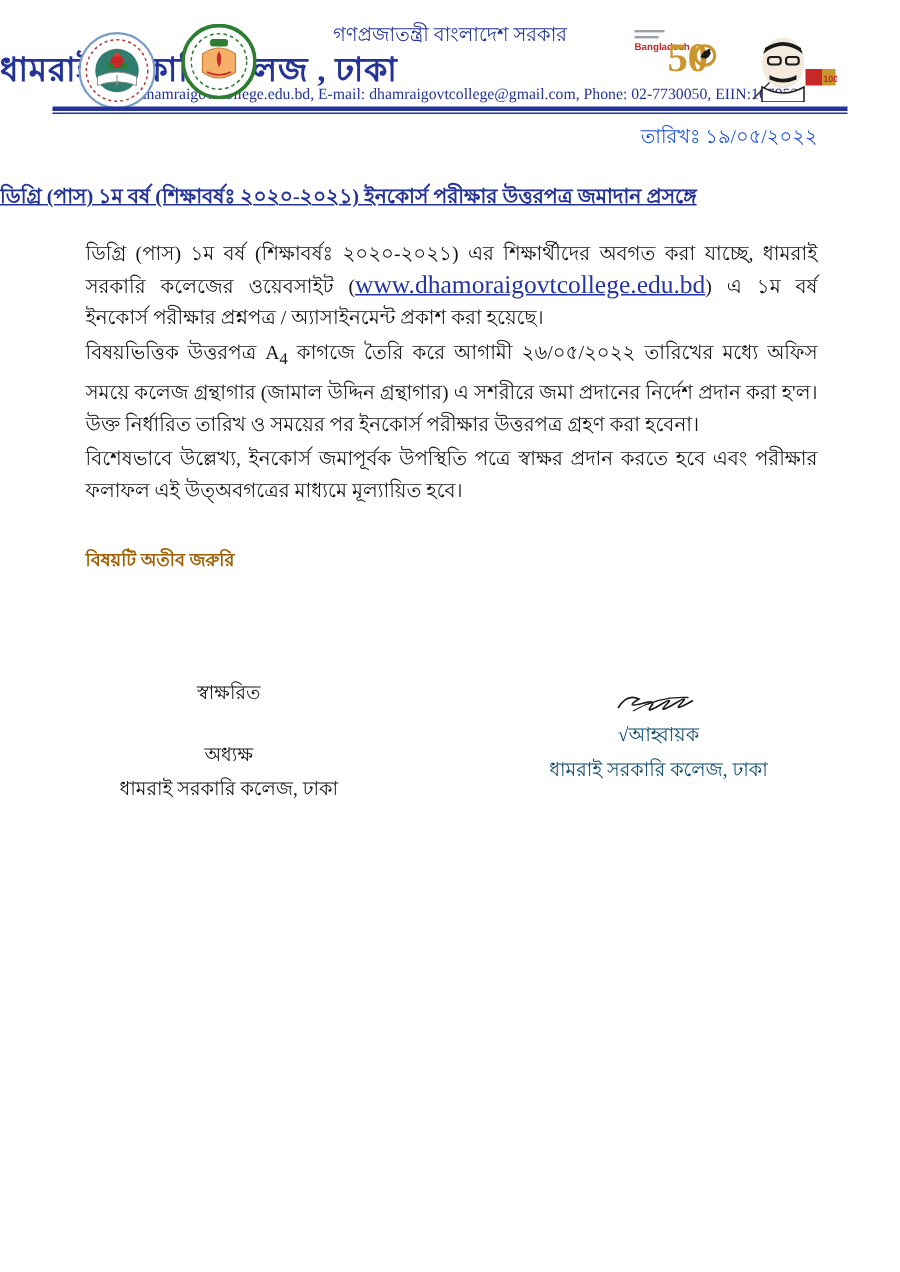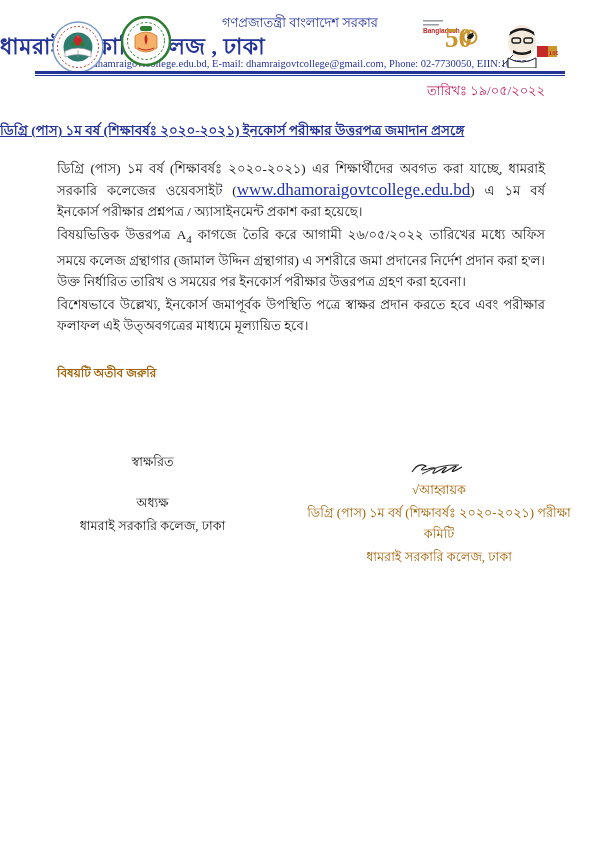--- a/index.html
+++ b/index.html
@@ -34,21 +34,21 @@
     position:absolute;top:71px;left:35px;right:35px;height:2.5px;
     background:#243398;
   }
   .hdr-rule-thin{
     position:absolute;top:75px;left:35px;right:35px;height:1px;
     background:#243398;
   }
   
   .date-line{
     position:absolute;top:81px;right:55px;
-    font-size:13px;color:#be185d;
+    font-size:13px;color:#1d4ed8;
   }
   .subject-line{
     position:absolute;top:120px;left:0;right:0;
     font-size:13.5px;font-weight:bold;color:#243398;
   }
   .subject-line span{text-decoration:underline;}
   
   .body-text{
     position:absolute;top:158px;left:57px;right:55px;
     font-size:13.2px;line-height:21px;text-align:justify;color:#151515;
@@ -64,21 +64,21 @@
   }
   
   .sig-left{
     position:absolute;top:452px;left:60px;width:185px;
     text-align:center;font-size:12.8px;color:#151515;
   }
   .sig-left .signed{margin-bottom:20px;}
   .sig-left .title{margin-bottom:2px;}
   .sig-right{
     position:absolute;top:456px;left:298px;width:282px;
-    text-align:center;font-size:12.8px;color:#a16207;
+    text-align:center;font-size:12.8px;color:#0c4a6e;
   }
   .sig-right .scribble{height:24px;margin-bottom:0px;}
   .sig-right .title{margin-bottom:2px;}
   .sig-right .committee{margin-bottom:2px;}
   
   .footer-path{
     position:absolute;top:817px;left:64px;
     font-size:6.5px;color:#555;
     font-family:"Liberation Sans","DejaVu Sans",sans-serif;
   }
@@ -172,20 +172,19 @@
   </div>
 
   <div class="sig-right">
     <div class="scribble">
       <svg width="70" height="24" viewBox="0 0 70 24">
         <path d="M8 16 Q14 6 22 10 Q12 16 24 13 Q34 10 30 15 Q26 20 36 14 Q46 8 40 14 Q34 20 46 13 Q56 7 50 13 Q44 19 58 11" fill="none" stroke="#1a1a1a" stroke-width="1.1"></path>
         <path d="M18 18 Q35 8 55 9" fill="none" stroke="#1a1a1a" stroke-width="0.9"></path>
       </svg>
     </div>
     <div class="title">√আহ্বায়ক</div>
-    <div class="committee">ডিগ্রি (পাস) ১ম বর্ষ (শিক্ষাবর্ষঃ ২০২০-২০২১) পরীক্ষা কমিটি</div>
     <div class="org">ধামরাই সরকারি কলেজ, ঢাকা</div>
   </div>
 
   <div class="footer-path">C:\Users\acer\Desktop\Notice_College.doc</div>
   <div class="page-number">1</div>
 
 </div>
 
 </body></html>

